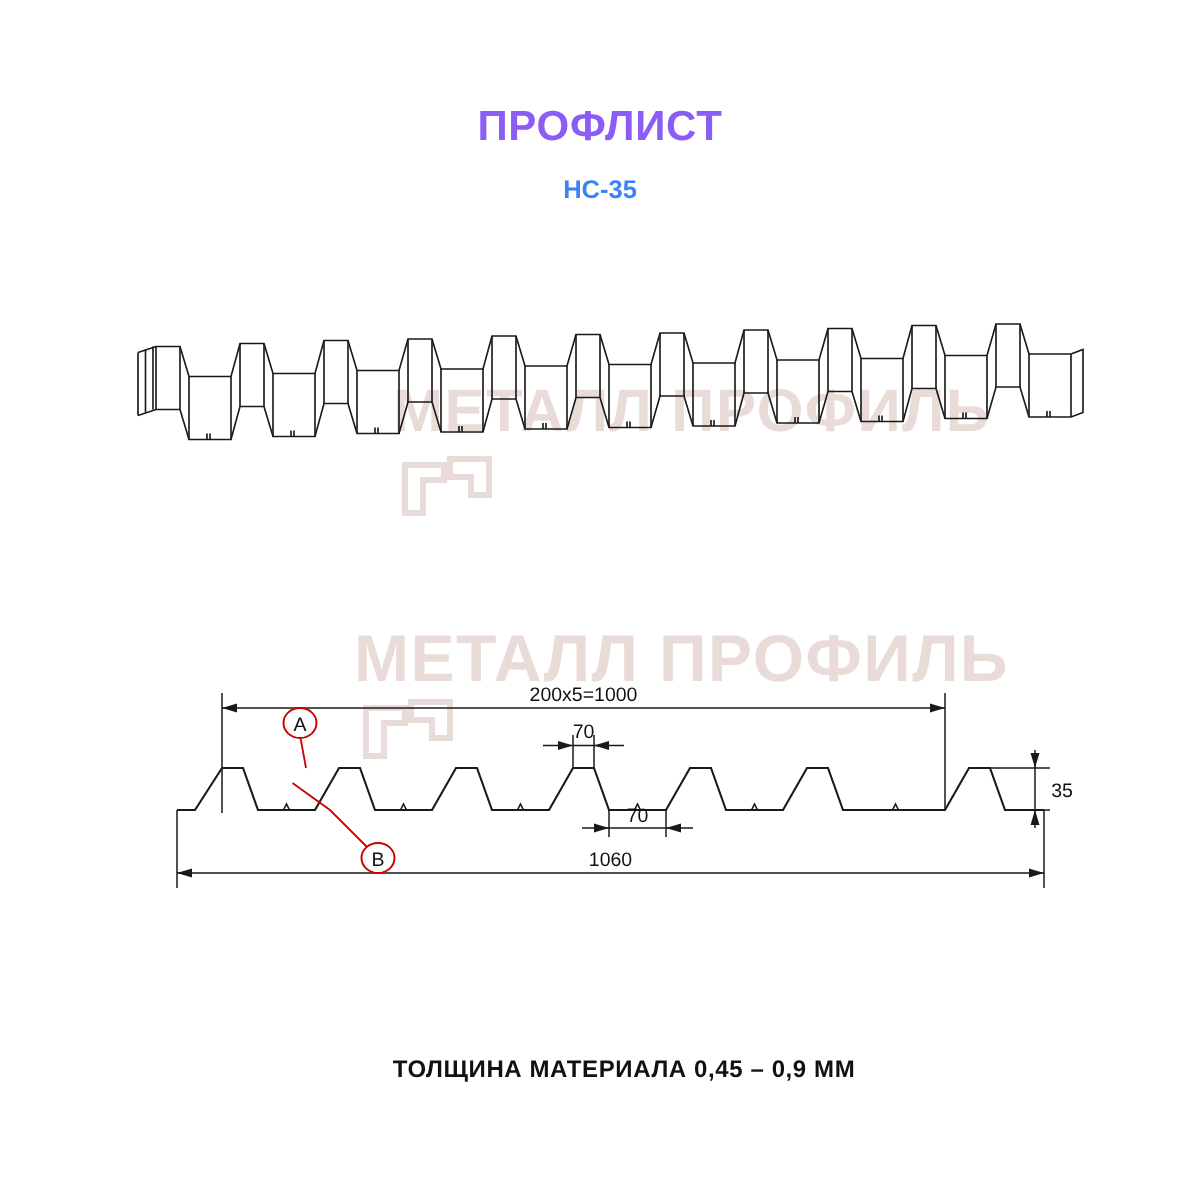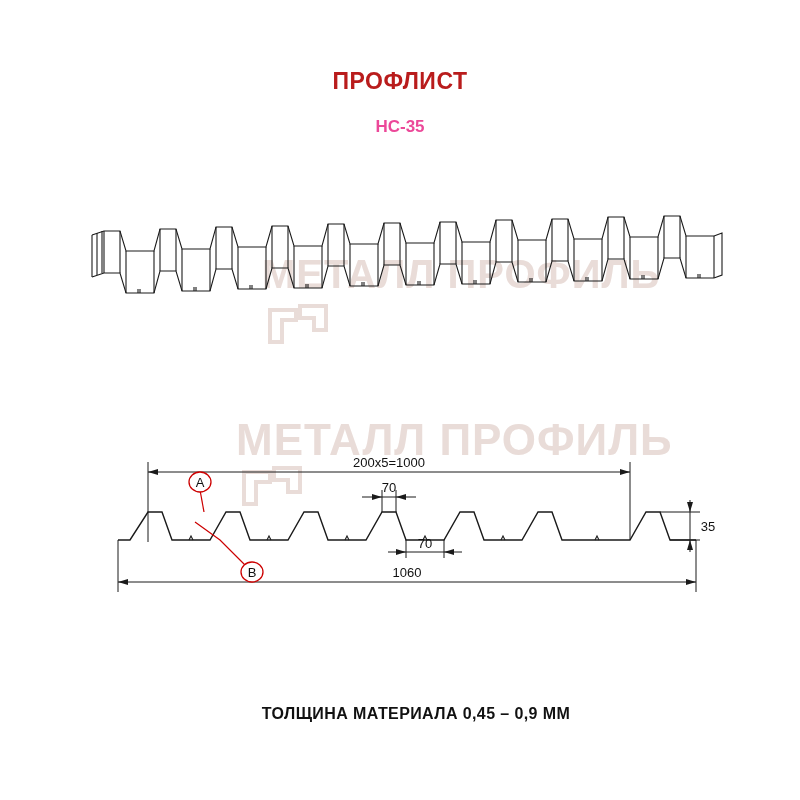--- a/index.html
+++ b/index.html
@@ -22,34 +22,34 @@
     width: 800px;
     height: 800px;
   }
   
   .title {
     position: absolute;
     top: 68px;
     left: 0;
     width: 800px;
     text-align: center;
-    font-size: 23px;
+    font-size: 28px;
     font-weight: bold;
     letter-spacing: 0.5px;
-    color: #b91c1c;
+    color: #8b5cf6;
   }
   .subtitle {
     position: absolute;
     top: 117px;
     left: 0;
     width: 800px;
     text-align: center;
     font-size: 17px;
     font-weight: bold;
-    color: #ec4899;
+    color: #3b82f6;
   }
   
   .footer-note {
     position: absolute;
     top: 705px;
     left: 0;
     width: 800px;
     text-align: center;
     font-size: 16px;
     font-weight: bold;

